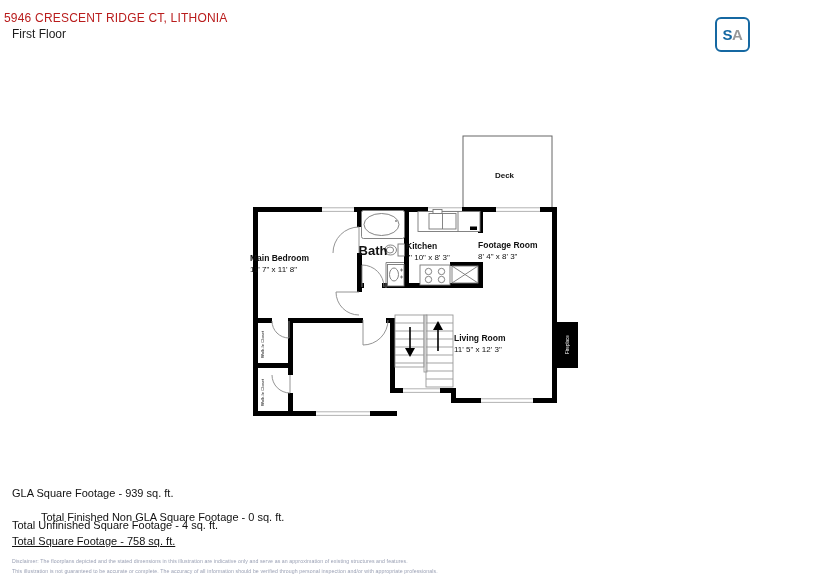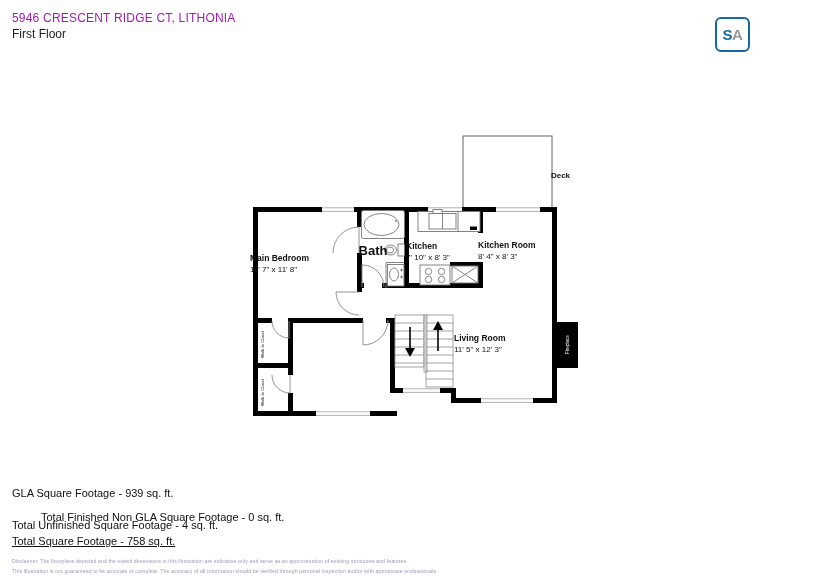--- a/index.html
+++ b/index.html
@@ -1,20 +1,20 @@
 <!DOCTYPE html>
 <html><head>
 <meta charset="utf-8">
 <style>
   html,body{margin:0;padding:0;background:#fff;}
   #page{position:relative;width:831px;height:588px;background:#fff;overflow:hidden;
         font-family:"Liberation Sans", sans-serif;}
   .abs{position:absolute;}
   
-  .addr{left:12px;top:11px;font-size:12px;color:#a21caf;letter-spacing:.2px;}
+  .addr{left:4px;top:11px;font-size:12px;color:#b91c1c;letter-spacing:.2px;}
   .floorname{left:12px;top:27px;font-size:12px;color:#1c1c1c;}
   
   .logo{left:715px;top:17px;width:31px;height:31px;border:2.5px solid #1568a2;border-radius:6px;
         display:flex;align-items:center;justify-content:center;background:#fff;}
   .logo b{font-size:15px;font-weight:bold;letter-spacing:-.5px;}
   .logo .s{color:#1568a2;} .logo .a{color:#97989a;}
   
   .room{text-align:left;color:#111;}
   .room .nm{font-size:8.5px;font-weight:bold;line-height:10px;}
   .room .dm{font-size:8px;line-height:10px;margin-top:2px;}
@@ -190,36 +190,36 @@
         </g>
       <g>
           <path d="M359,253 L359,227 M359,227 A26,26 0 0 0 333,253"></path>
         </g>
       <g>
           <path d="M362,287 L362,265 M362,265 A22,22 0 0 1 384,287"></path>
         </g>
     </g>
   </svg>
 
-  <div class="abs decklbl" style="left:476px;top:171px;width:83px;padding-left:43px;">Deck</div>
+  <div class="abs decklbl" style="left:463px;top:171px;width:83px;">Deck</div>
 
   <div class="abs room" style="left:250px;top:253px;width:112px;">
     <div class="nm">Main Bedroom</div>
     <div class="dm">11' 7" x 11' 8"</div>
   </div>
 
   <div class="abs bathlbl" style="left:355px;top:243px;width:36px;">Bath</div>
 
   <div class="abs room" style="left:406px;top:241px;width:76px;">
     <div class="nm">Kitchen</div>
     <div class="dm">7' 10" x 8' 3"</div>
   </div>
 
   <div class="abs room" style="left:478px;top:240px;width:84px;">
-    <div class="nm">Kitchen Room</div>
+    <div class="nm">Footage Room</div>
     <div class="dm">8' 4" x 8' 3"</div>
   </div>
 
   <div class="abs room" style="left:454px;top:333px;width:104px;">
     <div class="nm">Living Room</div>
     <div class="dm">11' 5" x 12' 3"</div>
   </div>
 
 
   <div class="abs vtext" style="left:257px;top:325px;width:10px;height:38px;">Walk-In Closet</div>

